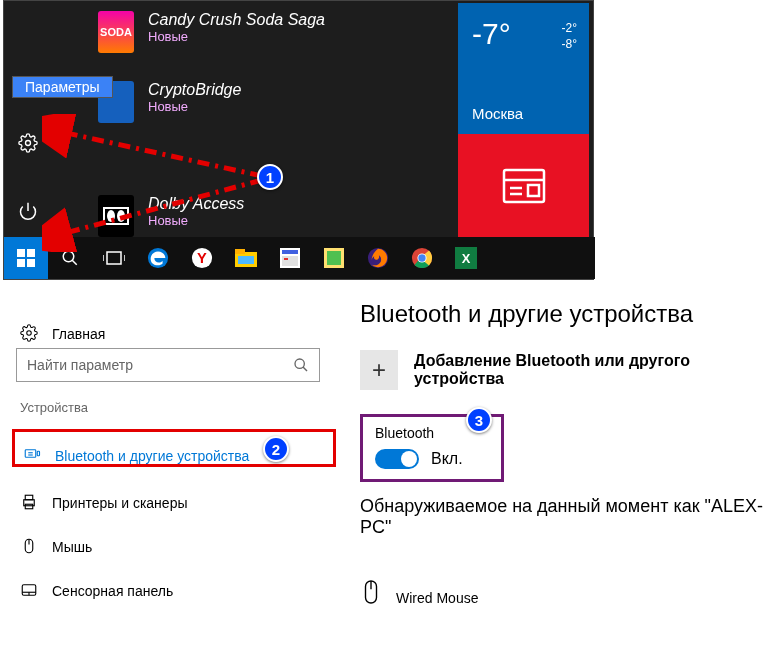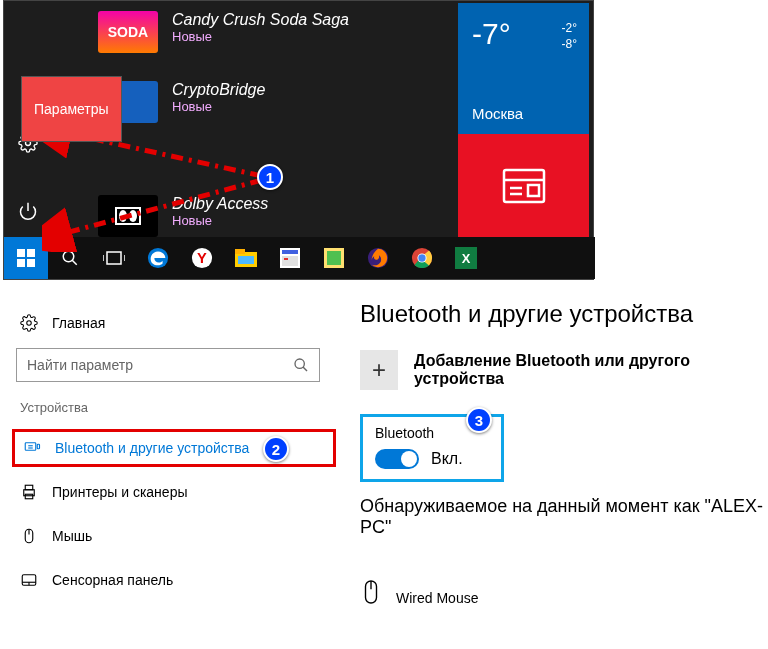--- a/index.html
+++ b/index.html
@@ -3,25 +3,25 @@
 <meta charset="utf-8">
 <style>
 * { margin: 0; padding: 0; box-sizing: border-box; font-family: "Segoe UI", Arial, sans-serif; }
 body { width: 768px; height: 649px; background: #fff; overflow: hidden; position: relative; }
 
 .start-menu { position: absolute; top: 0; left: 3px; width: 591px; height: 280px; background: #1d1d1d; border: 1px solid #444; }
 .panel-left { position: absolute; left: 0; top: 0; width: 50px; height: 236px; background: #1d1d1d; }
 .panel-left .btn { width: 48px; height: 48px; display: flex; align-items: center; justify-content: center; color: #fff; }
 .panel-left .btn svg { width: 20px; height: 20px; }
 
-.tooltip { position: absolute; left: 17px; top: 75px; background: #ef4444; border: 1px solid #555; color: #fff; padding: 24px 12px; font-size: 14px; z-index: 5; }
+.tooltip { position: absolute; left: 8px; top: 75px; background: #3b82f6; border: 1px solid #555; color: #fff; padding: 2px 12px; font-size: 14px; z-index: 5; }
 
 .apps { position: absolute; left: 94px; top: 10px; color: #fff; }
 .app-row { display: flex; align-items: flex-start; margin-bottom: 18px; height: 52px; }
-.app-icon { width: 60px; height: 42px; margin-right: 14px; display: flex; align-items: center; justify-content: center; font-size: 14px; border-radius: 3px; }
+.app-icon { width: 36px; height: 42px; margin-right: 14px; display: flex; align-items: center; justify-content: center; font-size: 11px; border-radius: 3px; }
 .app-ccss { background: linear-gradient(#f402a8, #ff7b00); color: #fff; font-weight: bold; }
 .app-cb { background: #1560bd; }
 .app-dolby { background: #000; color: #fff; display: flex; align-items: center; justify-content: center; }
 .app-title { font-size: 16px; font-weight: 300; font-style: italic; }
 .app-sub { font-size: 13px; color: #f0abfc; }
 
 .tiles { position: absolute; right: 2px; top: 2px; width: 133px; }
 .tile { width: 131px; height: 131px; display: flex; flex-direction: column; position: relative; color: #fff; }
 .tile-weather { background: #0063b1; padding: 14px; }
 .tile-weather .big { font-size: 30px; font-weight: 300; }
@@ -32,33 +32,33 @@
 .taskbar { position: absolute; left: 0; bottom: 0; width: 591px; height: 42px; background: #101010; display: flex; align-items: center; }
 .tb-item { width: 44px; height: 42px; display: flex; align-items: center; justify-content: center; color: #fff; }
 .start-btn { background: #0078d7; }
 
 .arrow { position: absolute; pointer-events: none; }
 
 .callout { position: absolute; width: 26px; height: 26px; border-radius: 50%; background: #0040ff; border: 2px solid #fff; color: #fff; display: flex; align-items: center; justify-content: center; font-size: 15px; font-weight: bold; z-index: 10; box-shadow: 0 1px 3px rgba(0,0,0,.5); }
 
 .settings { position: absolute; left: 6px; top: 296px; width: 760px; }
 .sidebar { width: 330px; float: left; padding: 8px 0 0 6px; }
-.sb-row { display: flex; align-items: center; height: 38px; padding: 0 8px; font-size: 14px; color: #000; cursor: default; margin-bottom: 6px; }
+.sb-row { display: flex; align-items: flex-end; height: 38px; padding: 0 8px; font-size: 14px; color: #000; cursor: default; margin-bottom: 6px; }
 .sb-row svg { width: 18px; height: 18px; margin-right: 14px; }
 .sb-row.active { color: #0078d7; }
 .sb-highlight { border: 3px solid #e30000; }
 .search-box { width: 304px; height: 34px; border: 1px solid #999; display: flex; align-items: center; padding: 0 10px; margin: 4px 0 18px 4px; color: #666; font-size: 14px; justify-content: space-between; }
 .sb-heading { font-size: 13px; color: #666; margin: 0 0 14px 8px; }
 
 .content { margin-left: 354px; padding-top: 4px; }
 .content h1 { font-size: 24px; font-weight: 400; margin-bottom: 22px; }
 .add-row { display: flex; align-items: center; margin-bottom: 24px; }
 .add-btn { width: 40px; height: 40px; background: #e6e6e6; display: flex; align-items: center; justify-content: center; margin-right: 16px; font-size: 24px; color: #333; }
 .add-label { font-size: 16px; font-weight: bold; }
-.bt-box { border: 3px solid #0ea5e9; padding: 8px 38px 10px 12px; display: inline-block; margin-bottom: 14px; }
+.bt-box { border: 3px solid #701a75; padding: 8px 38px 10px 12px; display: inline-block; margin-bottom: 14px; }
 .bt-title { font-size: 14px; margin-bottom: 8px; }
 .toggle-row { display: flex; align-items: center; }
 .toggle { width: 44px; height: 20px; background: #0078d7; border-radius: 10px; position: relative; margin-right: 12px; }
 .toggle::after { content: ""; position: absolute; right: 2px; top: 2px; width: 16px; height: 16px; background: #fff; border-radius: 50%; }
 .discover { font-size: 18px; margin-bottom: 40px; }
 .sec-head { font-size: 18px; font-weight: 600; margin-bottom: 14px; }
 .device-row { display: flex; align-items: flex-end; font-size: 14px; }
 .device-row svg { width: 22px; height: 28px; margin-right: 14px; }
 </style>
 </head>

